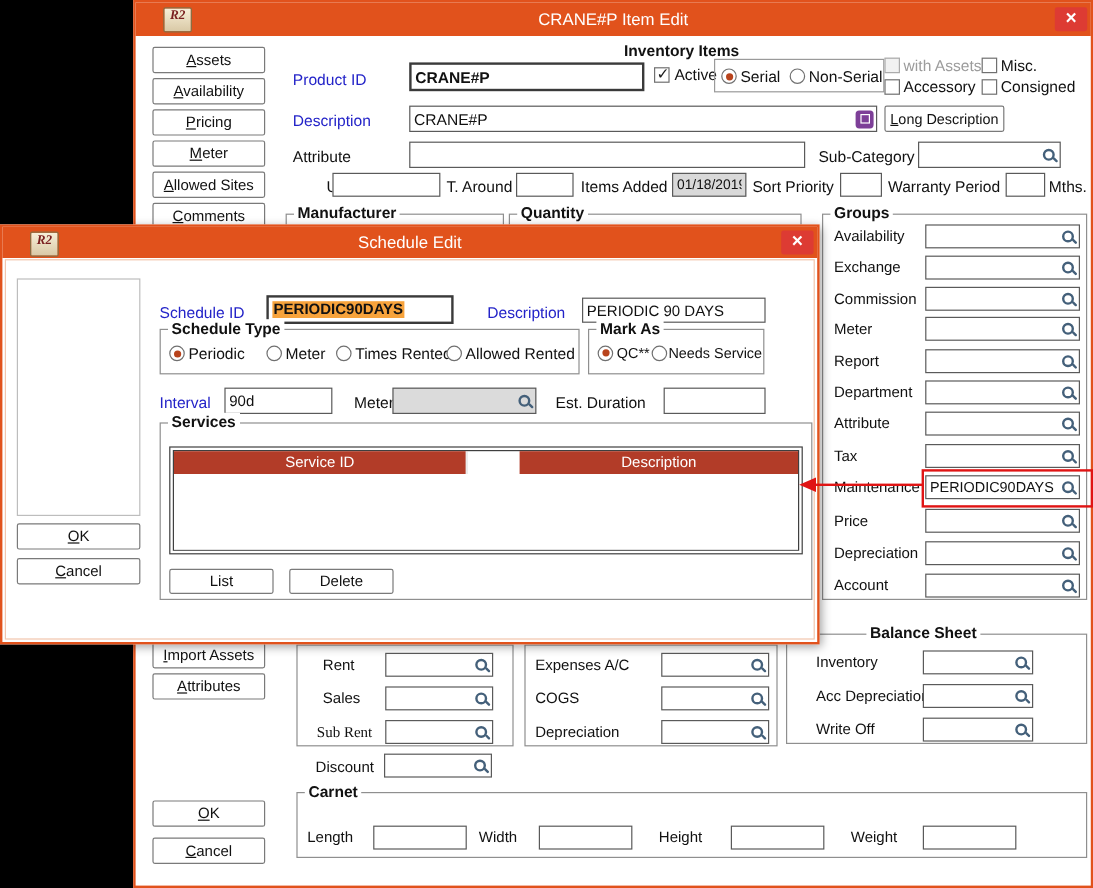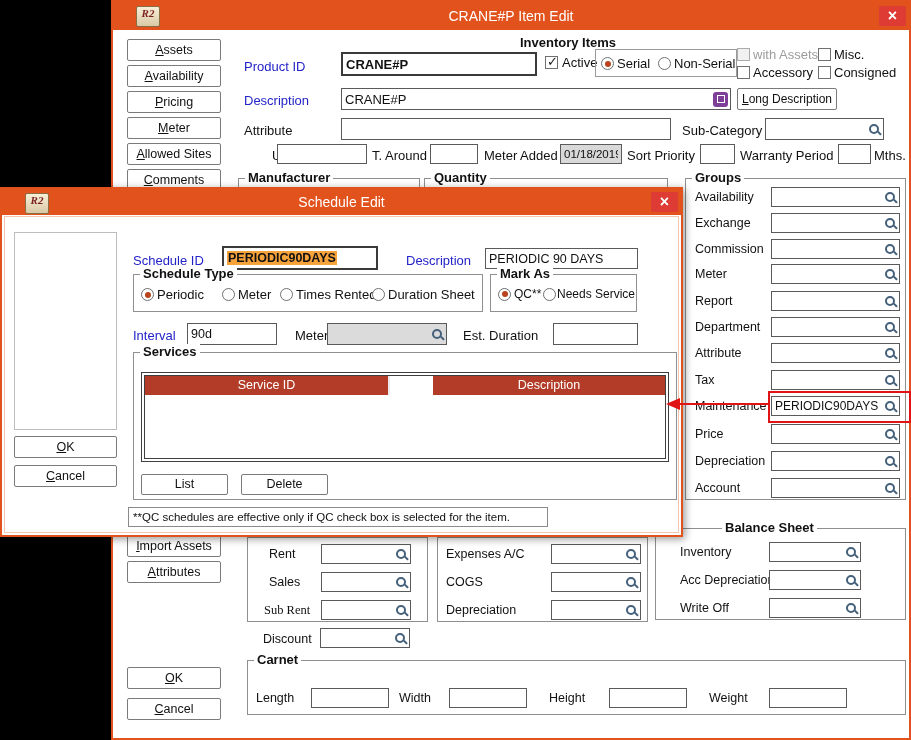--- a/index.html
+++ b/index.html
@@ -130,21 +130,21 @@
     <div class="lab" style="left:569px;top:121px;">Sub-Category</div>
     <div class="sfield" style="left:652px;top:116px;width:119px;height:22px;">
       <span class="val"></span>
       <span class="mag"></span>
     </div>
 
     <div class="lab" style="left:131px;top:146px;margin-left:28px;">UPC</div>
     <input class="tinput" style="left: 164px; top: 142px; width: 90px;" value="">
     <div class="lab" style="left:259px;top:146px;">T. Around</div>
     <input class="tinput" style="left: 317px; top: 142px; width: 48px;" value="">
-    <div class="lab" style="left:371px;top:146px;">Meter Added</div>
+    <div class="lab" style="left:371px;top:146px;">Items Added</div>
     <input class="tinput ro" style="left: 447px; top: 142px; width: 62px; font-size: 11.5px;" readonly="" value="01/18/2019">
     <div class="lab" style="left:514px;top:146px;">Sort Priority</div>
     <input class="tinput" style="left: 587px; top: 142px; width: 35px;" value="">
     <div class="lab" style="left:627px;top:146px;">Warranty Period</div>
     <input class="tinput" style="left: 725px; top: 142px; width: 33px;" value="">
     <div class="lab" style="left:761px;top:146px;">Mths.</div>
 
     <div class="groupbox" style="left:125px;top:176px;width:182px;height:190px;">
       <span class="legend">Manufacturer</span>
     </div>
@@ -317,21 +317,21 @@
       <div class="opt sm" style="left:88px;top:12px;gap:3px;">
         <span class="radio"></span>
         <span>Meter</span>
       </div>
       <div class="opt sm" style="left:146px;top:12px;gap:3px;">
         <span class="radio"></span>
         <span>Times Rented</span>
       </div>
       <div class="opt sm" style="left:238px;top:12px;gap:3px;">
         <span class="radio"></span>
-        <span>Duration Sheet</span>
+        <span>Allowed Rented</span>
       </div>
     </div>
 
     <div class="groupbox" style="left:488px;top:85px;width:147px;height:38px;">
       <span class="legend">Mark As</span>
       <div class="opt" style="left:7px;top:12px;gap:3px;font-size:12px;">
         <span class="radio sel"></span>
         <span>QC**</span>
       </div>
       <div class="opt" style="left:52px;top:12px;gap:1px;font-size:12px;">
@@ -358,21 +358,19 @@
             <div class="svc-h" style="width:243px;border-right:2px solid #ECECEC;">Service ID</div>
             <div class="svc-h" style="flex:1;">Description</div>
           </div>
           <div class="svc-body"></div>
         </div>
       </div>
       <div class="btn" style="left:7px;top:121px;width:87px;height:21px;line-height:19px;">List</div>
       <div class="btn" style="left:107px;top:121px;width:87px;height:21px;line-height:19px;">Delete</div>
     </div>
 
-    <div style="position:absolute;left:126px;top:318px;width:420px;height:20px;border:1px solid #8A8A8A;box-sizing:border-box;
-                font-size:11.5px;line-height:18px;padding:0 4px;white-space:nowrap;overflow:hidden;">**QC schedules are effective only if QC check box is selected for the item.</div>
   </div>
 
   <div class="red-rect" style="left:768px;top:391px;width:139px;height:28px;"></div>
   <div class="arrow-line" style="left:679px;top:403px;width:90px;"></div>
   <div class="arrow-head" style="left:666px;top:398px;"></div>
 
 </div>
 
 </body></html>

